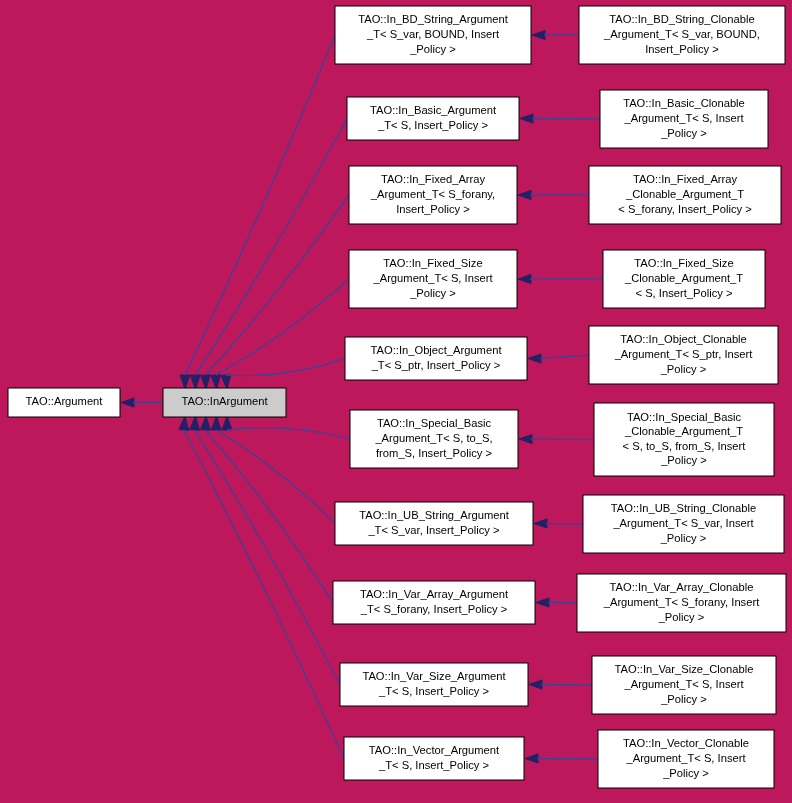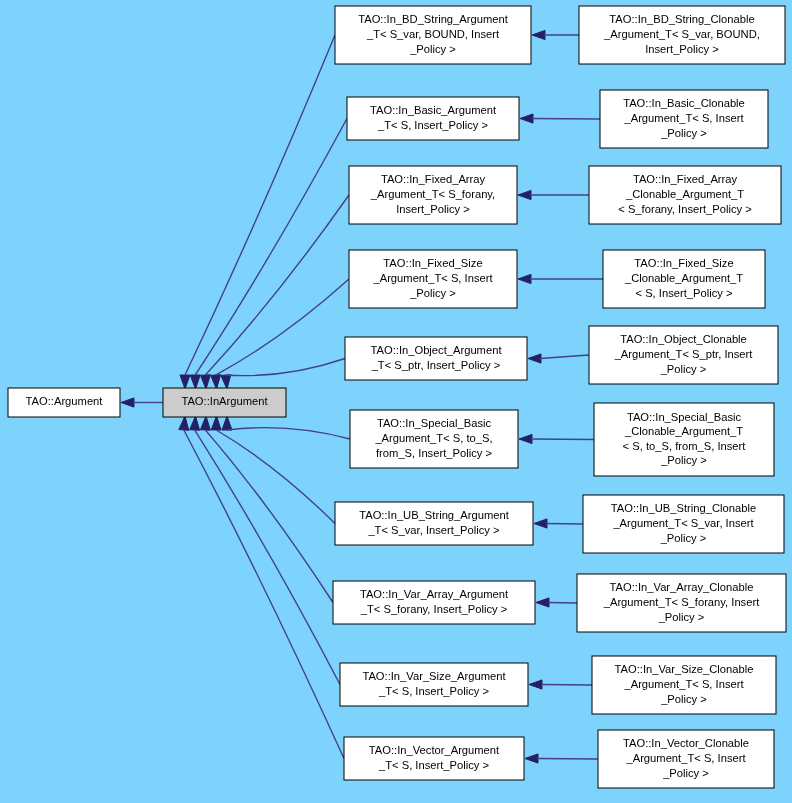--- a/index.html
+++ b/index.html
@@ -7,21 +7,21 @@
     padding: 0;
     background: #ffffff;
   }
   body {
     font-family: "Liberation Sans", sans-serif;
   }
   #diagram-wrap {
     position: relative;
     width: 792px;
     height: 803px;
-    background: #7dd3fc;
+    background: #be185d;
     overflow: hidden;
   }
   svg#graph {
     display: block;
     width: 792px;
     height: 803px;
   }
   .node-box {
     fill: #ffffff;
     stroke: #000000;

